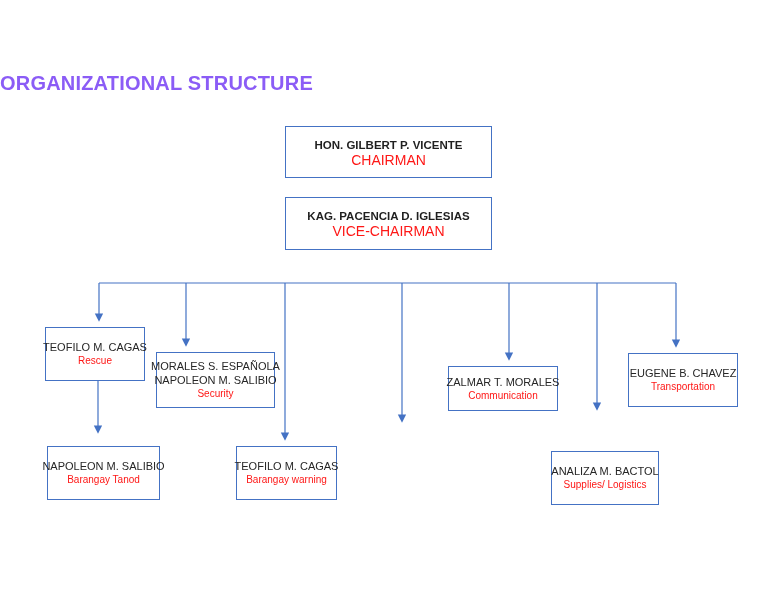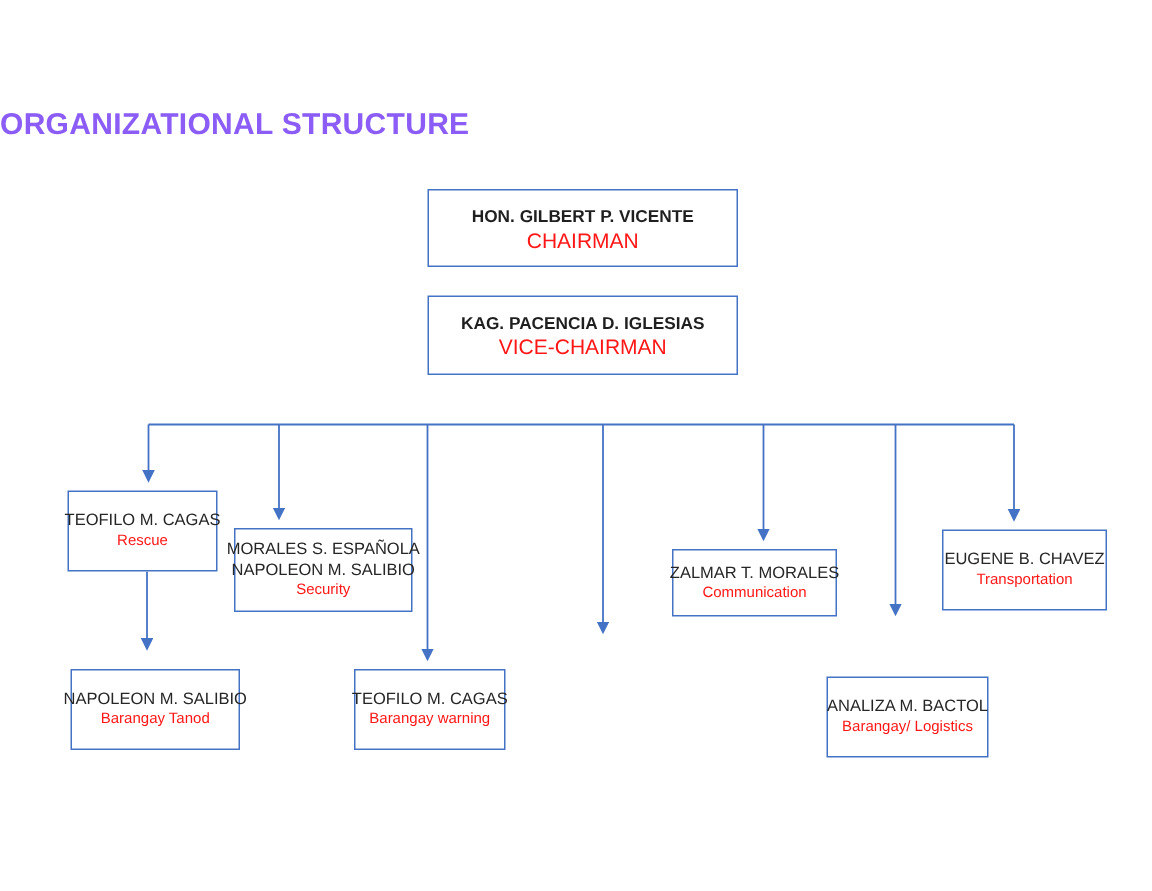--- a/index.html
+++ b/index.html
@@ -124,16 +124,16 @@
   </div>
 
   <div class="obox" style="left:236px; top:446px; width:101px; height:54px;">
     <div class="nm">TEOFILO M. CAGAS</div>
     <div class="rl">Barangay warning</div>
   </div>
 
 
   <div class="obox" style="left:551px; top:451px; width:108px; height:54px;text-align:right;">
     <div class="nm">ANALIZA M. BACTOL</div>
-    <div class="rl">Barangay/ Logistics</div>
+    <div class="rl">Supplies/ Logistics</div>
   </div>
 
 </div>
 
 </body></html>

